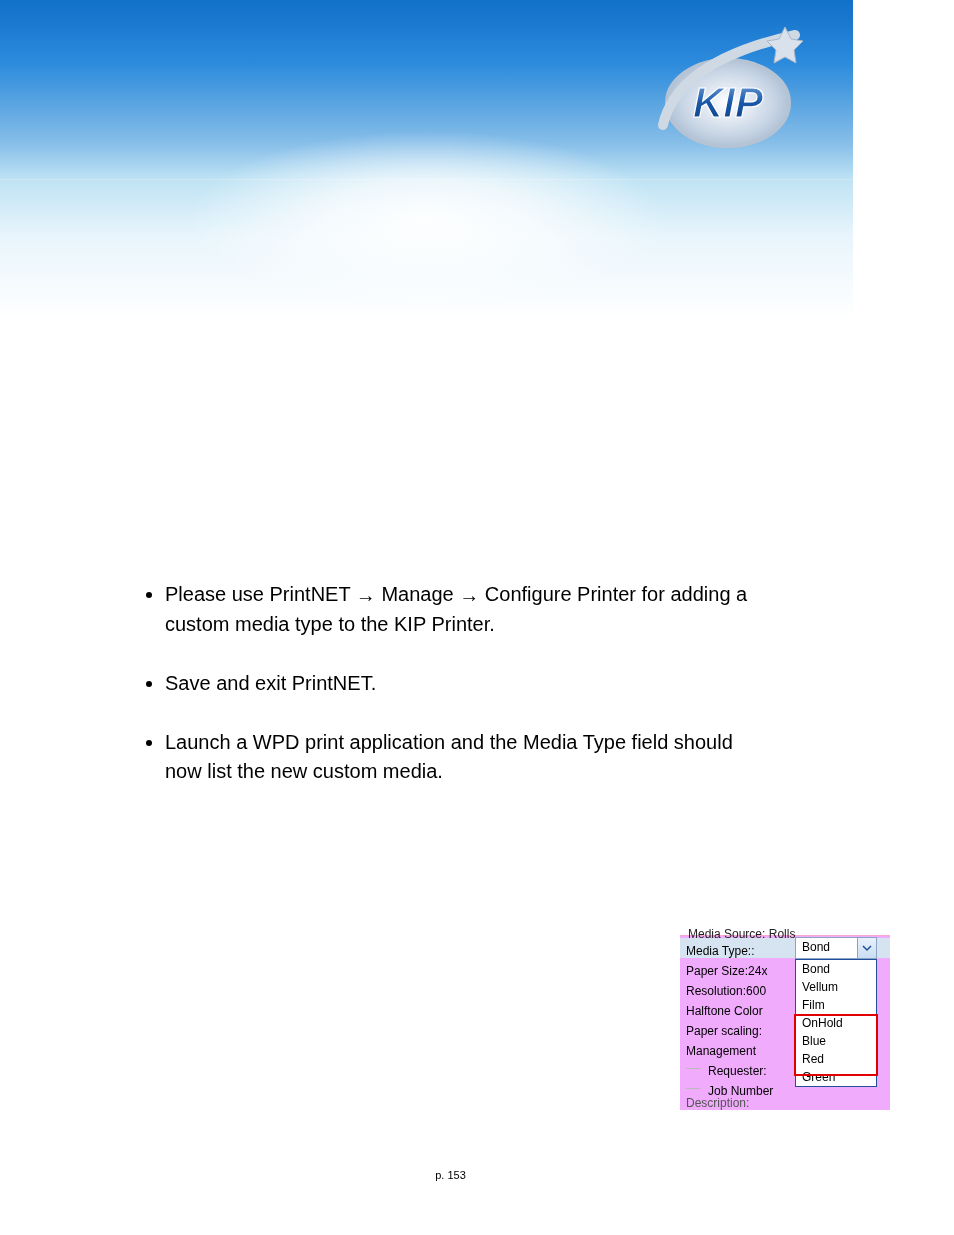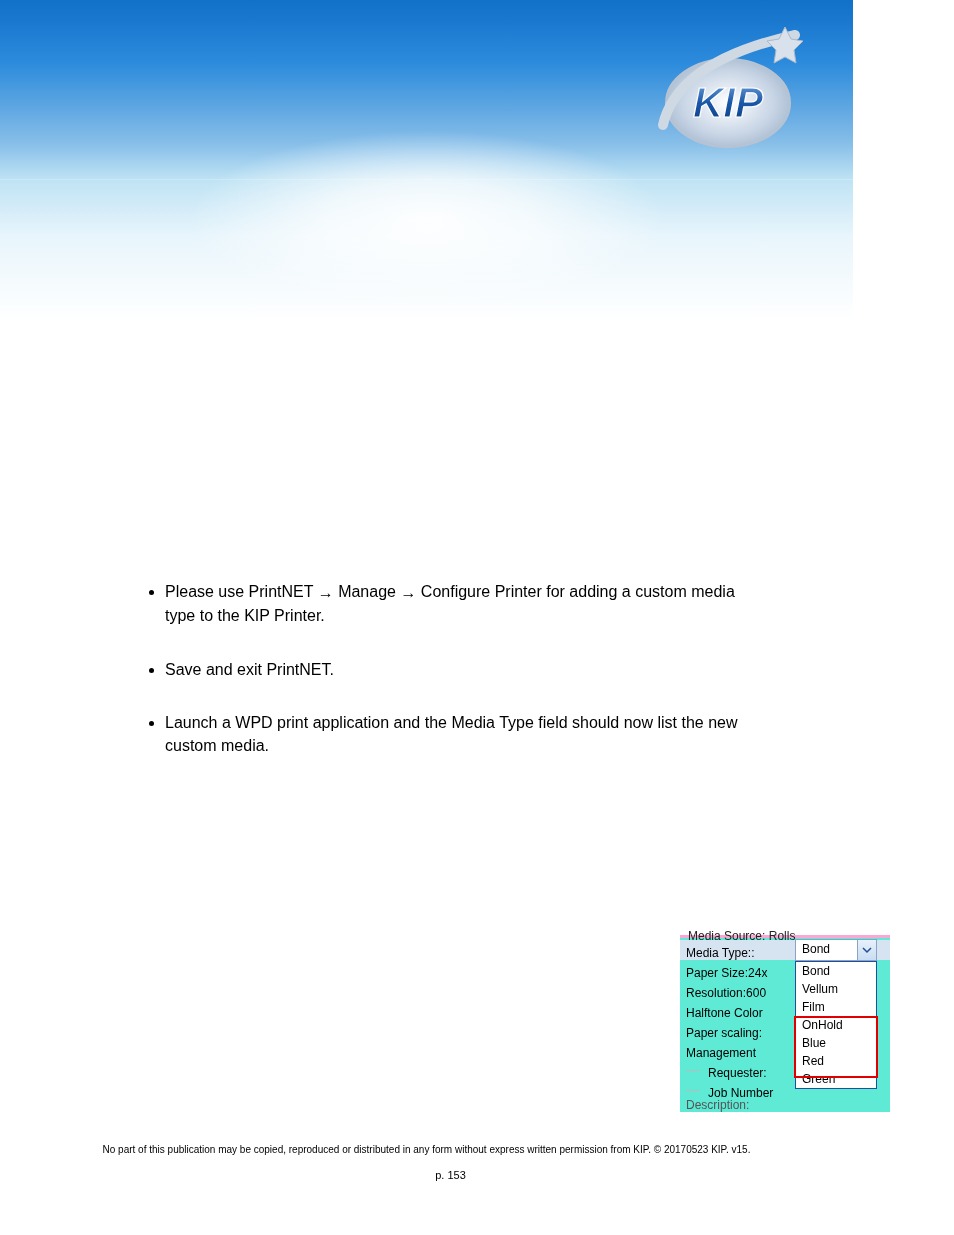--- a/index.html
+++ b/index.html
@@ -58,21 +58,21 @@
     width: 160px;
     height: 130px;
     z-index: 2;
   }
   .logo svg { width: 100%; height: 100%; }
 
   .content {
     position: relative;
     z-index: 2;
     padding: 400px 100px 0 100px; 
-    font-size: 16px;
+    font-size: 20px;
     line-height: 1.45;
   }
   ul.bullets {
     list-style: disc;
     margin: 0;
     padding-left: 65px;
   }
   ul.bullets > li {
     margin-bottom: 30px;
   }
@@ -84,22 +84,22 @@
 
   
   .shot {
     position: absolute;
     top: 935px;
     left: 680px;
     width: 210px;
     font-family: Tahoma, Arial, sans-serif;
     font-size: 12px;
     color: #000;
-    background: #5eead4;
-    border-top: 3px solid #f9a8d4;
+    background: #f0abfc;
+    border-top: 1px solid #f9a8d4;
     padding-top: 2px;
   }
   .shot .cut-label {
     position: absolute;
     top: -9px;
     left: 8px;
     font-size: 12px;
     color: #222;
     white-space: nowrap;
   }
@@ -290,17 +290,16 @@
         <li>OnHold</li>
         <li>Blue</li>
         <li>Red</li>
         <li>Green</li>
         <div class="redbox" style="top:54px; left:-2px; right:-2px; height:58px;"></div>
       </ul>
     </div>
   </div>
 
   <div class="footer">
-    <div class="line">No part of this publication may be copied, reproduced or distributed in any form without express written permission from KIP. © 20170523 KIP. v15.</div>
     <div class="pnum">p. 153</div>
   </div>
 
 </div>
 
 </body></html>

